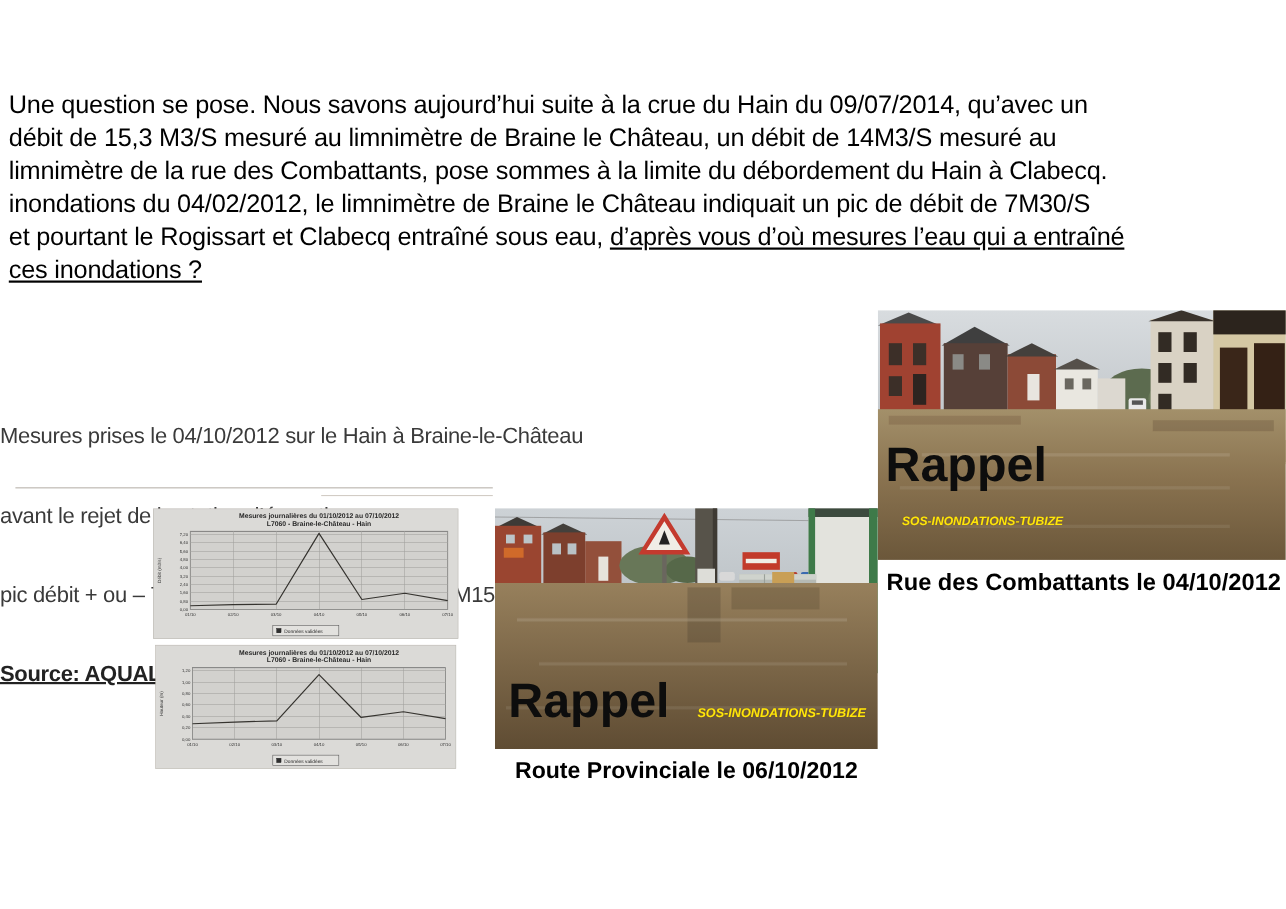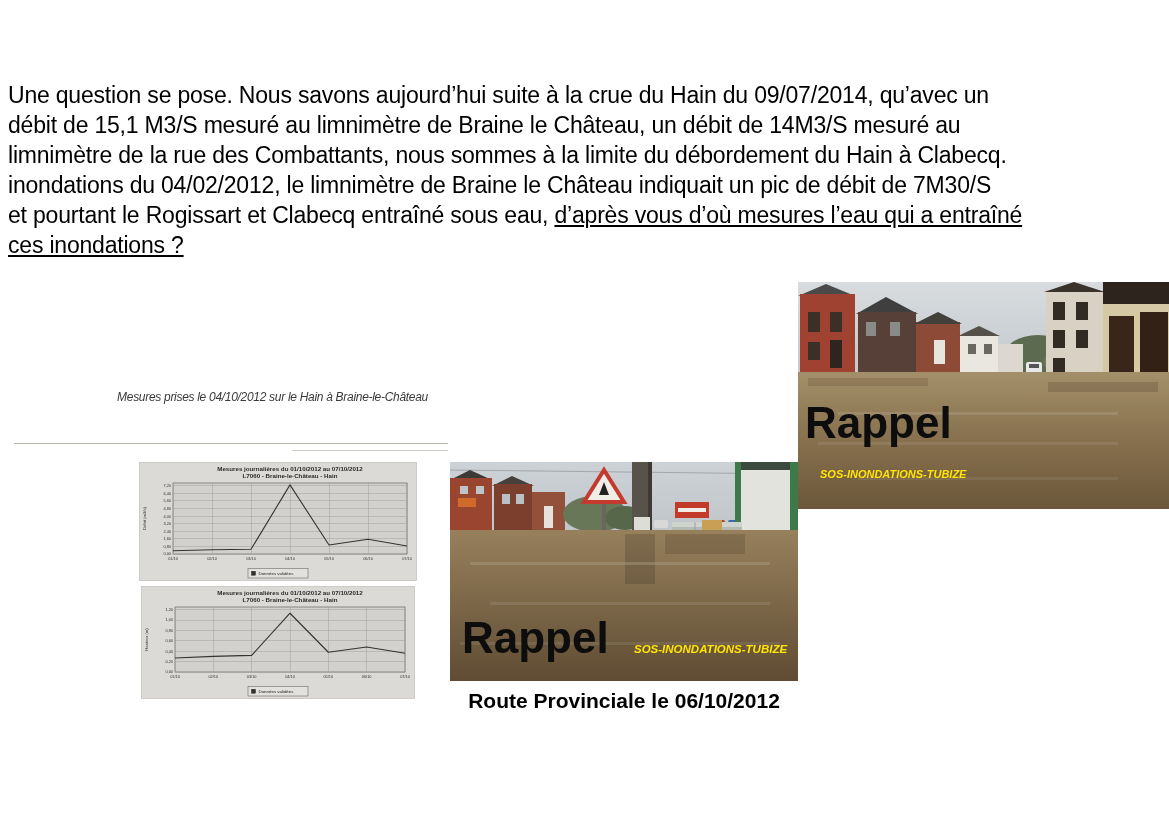--- a/index.html
+++ b/index.html
@@ -4,22 +4,22 @@
 <style>
   html,body{margin:0;padding:0;background:#fff;}
   #canvas{position:relative;width:1169px;height:736px;background:#ffffff;overflow:hidden;
           font-family:"Liberation Sans",sans-serif;}
   
   .intro{position:absolute;left:8px;top:80px;width:1160px;color:#000;
          font-size:23px;line-height:30px;letter-spacing:-0.2px;}
   .intro div{white-space:nowrap;}
   .uline{text-decoration:underline;}
   
-  .measures{position:absolute;left:0px;top:337px;width:545px;text-align:center;
-            color:#3a3a3a;font-size:12px;line-height:24px;letter-spacing:-0.3px;white-space:pre;font-style:italic;}
+  .measures{position:absolute;left:0px;top:337px;width:545px;
+            color:#3a3a3a;font-size:20px;line-height:24px;letter-spacing:-0.3px;white-space:pre;}
   .measures .src{font-weight:bold;text-decoration:underline;color:#222;}
   
   .scanline1{position:absolute;left:14px;top:443px;width:434px;height:1px;background:#b8b3ac;}
   .scanline2{position:absolute;left:292px;top:450px;width:156px;height:1px;background:#d2ccc5;}
   
   .chart{position:absolute;}
   #chart0{left:139px;top:462px;}
   #chart1{left:141px;top:586px;}
   svg text{font-family:"Liberation Sans",sans-serif;}
   
@@ -37,22 +37,22 @@
   #caption-combattants{left:806px;top:517px;font-size:21.5px;}
   #caption-provinciale{left:450px;top:689px;width:348px;text-align:center;}
 </style>
 </head>
 <body>
 
 <div id="canvas">
 
   <div class="intro">
     <div>Une question se pose. Nous savons aujourd’hui suite à la crue du Hain du 09/07/2014, qu’avec un</div>
-    <div>débit de 15,1 M3/S mesuré au limnimètre de Braine le Château, un débit de 14M3/S mesuré au</div>
-    <div>limnimètre de la rue des Combattants, nous sommes à la limite du débordement du Hain à Clabecq.</div>
+    <div>débit de 15,3 M3/S mesuré au limnimètre de Braine le Château, un débit de 14M3/S mesuré au</div>
+    <div>limnimètre de la rue des Combattants, pose sommes à la limite du débordement du Hain à Clabecq.</div>
     <div>inondations du 04/02/2012, le limnimètre de Braine le Château indiquait un pic de débit de 7M30/S</div>
     <div><span>et pourtant le Rogissart et Clabecq entraîné sous eau, </span><span class="uline">d’après vous d’où mesures l’eau qui a entraîné</span></div>
     <div><span class="uline">ces inondations ?</span></div>
   </div>
 
   <div class="measures">
     <div>Mesures prises le 04/10/2012 sur le Hain à Braine-le-Château</div>
     <div>avant le rejet de la station d’épuration:</div>
     <div>pic débit + ou – 7m30/S   /   pic hauteur + ou – 1M15</div>
     <div class="src">Source: AQUALIM</div>
@@ -276,18 +276,19 @@
       <rect x="175" y="72" width="30" height="50" fill="#3c3428"></rect>
       <rect x="215" y="72" width="80" height="20" fill="#4a3c2a"></rect>
       <rect x="20" y="100" width="300" height="3" fill="#ffffff" opacity="0.5"></rect>
       <rect x="40" y="140" width="280" height="3" fill="#ffffff" opacity="0.4"></rect>
       <rect x="10" y="180" width="320" height="3" fill="#ffffff" opacity="0.35"></rect>
     </g>
   </svg>
 
   <div class="rappel" id="rappel-combattants">Rappel</div>
   <div class="sos" id="sos-combattants">SOS-INONDATIONS-TUBIZE</div>
+  <div class="caption" id="caption-combattants">Rue des Combattants le 04/10/2012</div>
 
   <div class="rappel" id="rappel-provinciale">Rappel</div>
   <div class="sos" id="sos-provinciale">SOS-INONDATIONS-TUBIZE</div>
   <div class="caption" id="caption-provinciale">Route Provinciale le 06/10/2012</div>
 
 </div>
 
 </body></html>

